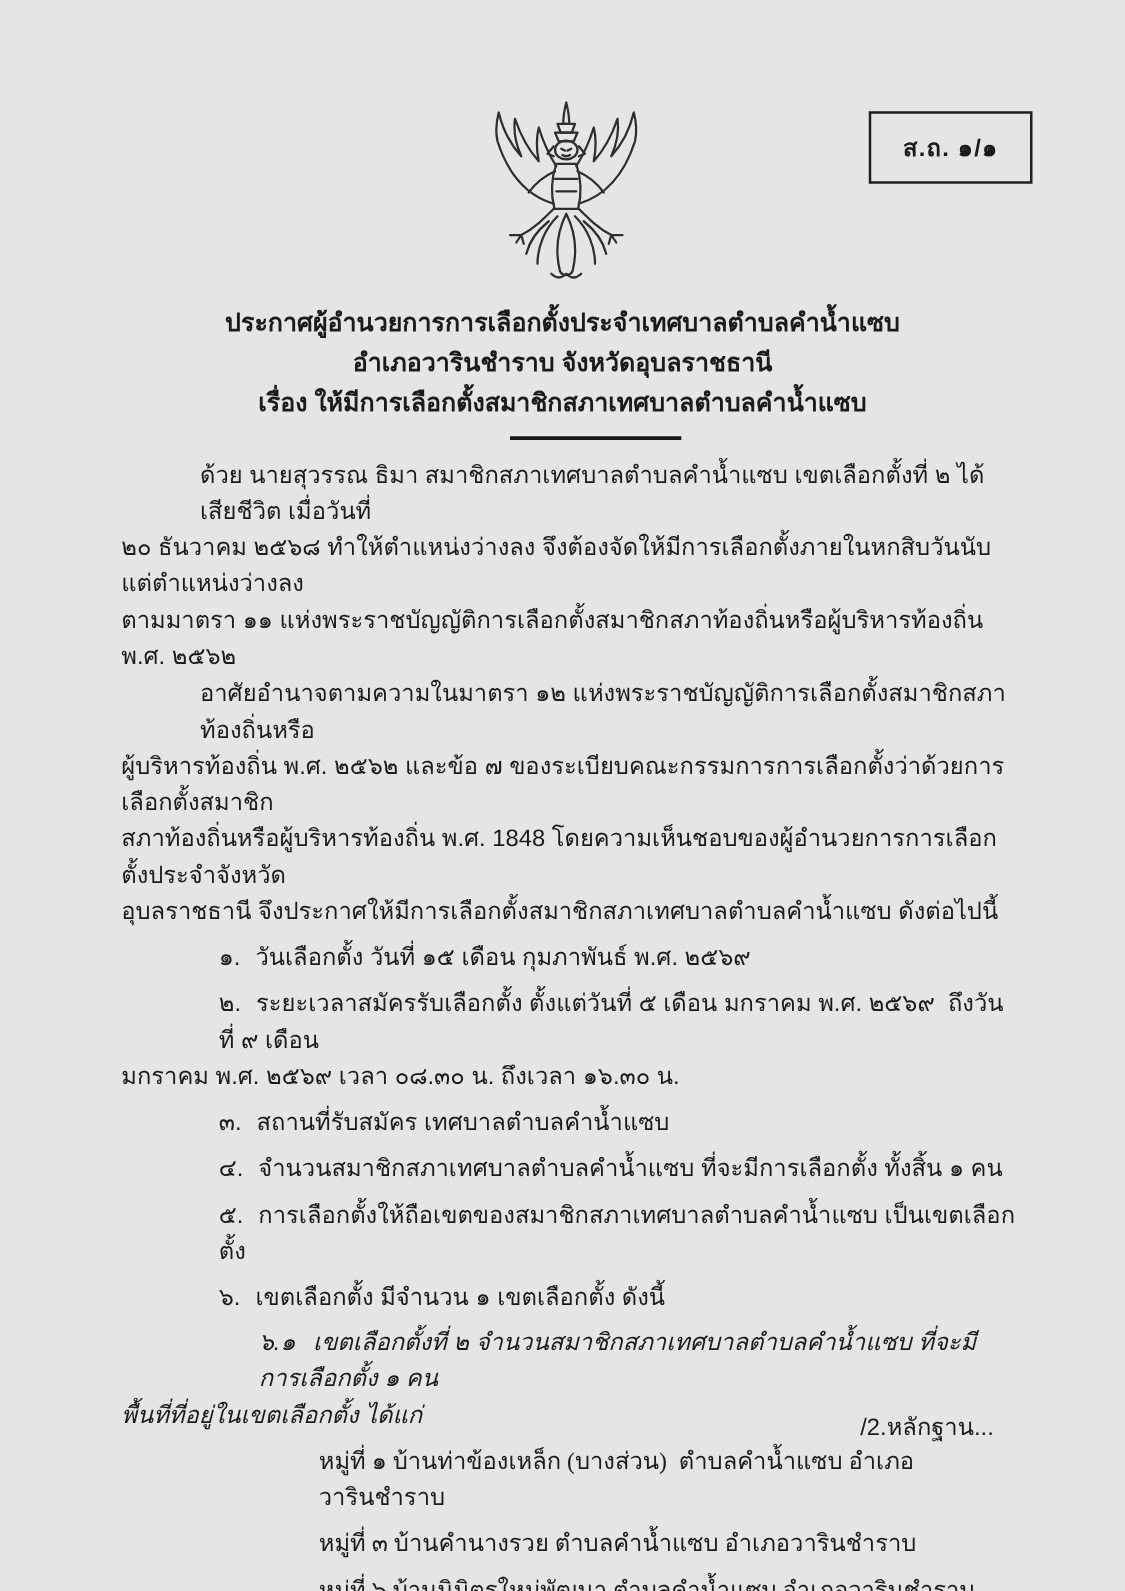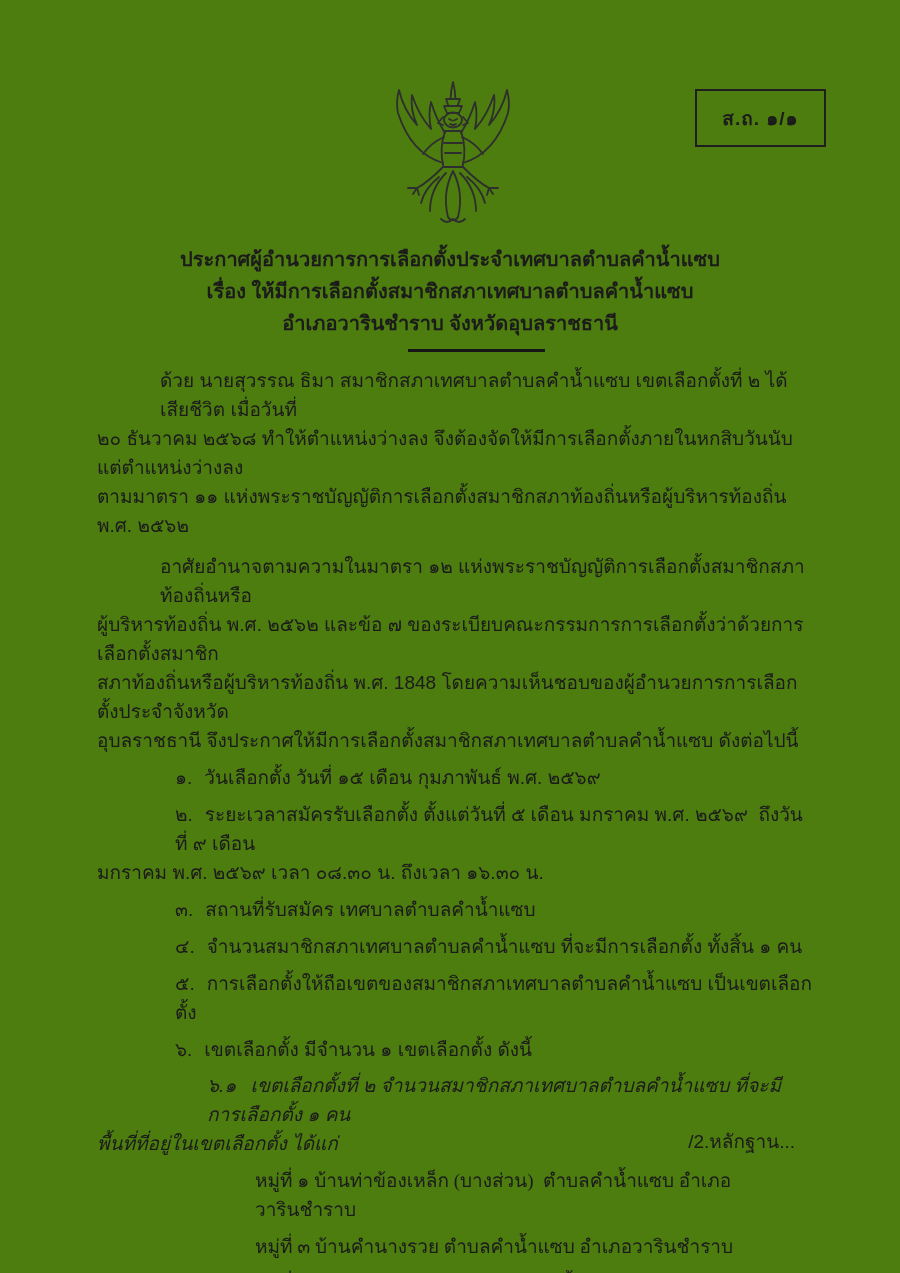--- a/index.html
+++ b/index.html
@@ -1,19 +1,19 @@
 <!DOCTYPE html>
 <html lang="th"><head>
 <meta charset="utf-8">
 <style>
   html,body{margin:0;padding:0;background:#ffffff;}
   .page{
     position:relative;
     width:900px;height:1273px;
-    background:#4d7c0f;
+    background:#e5e5e5;
     font-family:"Liberation Sans","DejaVu Sans",sans-serif;
     color:#1b1b1b;
     overflow:hidden;
   }
   
   .form-code-box{
     position:absolute;left:695px;top:89px;width:127px;height:54px;
     border:2px solid #1f1f1f;
     display:flex;align-items:center;justify-content:center;
     font-size:19px;font-weight:bold;letter-spacing:1px;
@@ -31,21 +31,21 @@
     position:absolute;left:408px;top:349px;width:137px;height:3px;
     background:#161616;
   }
   
   .content{
     position:absolute;left:97px;top:366px;width:716px;
     font-size:19px;line-height:29px;
   }
   .line{white-space:pre-wrap;}
   .indent-first{padding-left:63px;}
-  .para2{margin-top:12px;}
+  .para2{margin-top:1px;}
   .item{margin-top:8px;}
   .item .first{padding-left:78px;}
   .item-no{display:inline-block;margin-right:12px;}
   .subitem{margin-top:7px;font-style:italic;}
   .subitem .first{padding-left:110px;}
   .subitem .item-no{margin-right:14px;}
   .village{margin-top:8px;padding-left:158px;font-family:Liberation Serif, serif;}
   .footer-note{
     position:absolute;top:1126px;right:105px;
     font-size:19px;white-space:pre-wrap;
@@ -86,22 +86,22 @@
 
       <path d="M70,92 C63,106 61,122 65,138 C67,142 73,142 75,138 C79,122 77,106 70,92 Z"></path>
       <path d="M63,94 C53,104 47,118 47,132 M77,94 C87,104 93,118 93,132"></path>
       <path d="M56,98 C46,106 40,116 38,124 M84,98 C94,106 100,116 102,124"></path>
       <path d="M58,140 q6,6 12,0 q6,6 12,0"></path>
     </svg>
   </div>
 
   <div class="title-block">
     <div class="title-line">ประกาศผู้อำนวยการการเลือกตั้งประจำเทศบาลตำบลคำน้ำแซบ</div>
+    <div class="title-line">อำเภอวารินชำราบ จังหวัดอุบลราชธานี</div>
     <div class="title-line">เรื่อง ให้มีการเลือกตั้งสมาชิกสภาเทศบาลตำบลคำน้ำแซบ</div>
-    <div class="title-line">อำเภอวารินชำราบ จังหวัดอุบลราชธานี</div>
   </div>
   <div class="divider"></div>
 
   <div class="content">
 
     <div>
       <div class="line indent-first">ด้วย นายสุวรรณ ธิมา สมาชิกสภาเทศบาลตำบลคำน้ำแซบ เขตเลือกตั้งที่ ๒ ได้เสียชีวิต เมื่อวันที่</div>
       <div class="line">๒๐ ธันวาคม ๒๕๖๘ ทำให้ตำแหน่งว่างลง จึงต้องจัดให้มีการเลือกตั้งภายในหกสิบวันนับแต่ตำแหน่งว่างลง</div>
       <div class="line">ตามมาตรา ๑๑ แห่งพระราชบัญญัติการเลือกตั้งสมาชิกสภาท้องถิ่นหรือผู้บริหารท้องถิ่น พ.ศ. ๒๕๖๒</div>
     </div>

